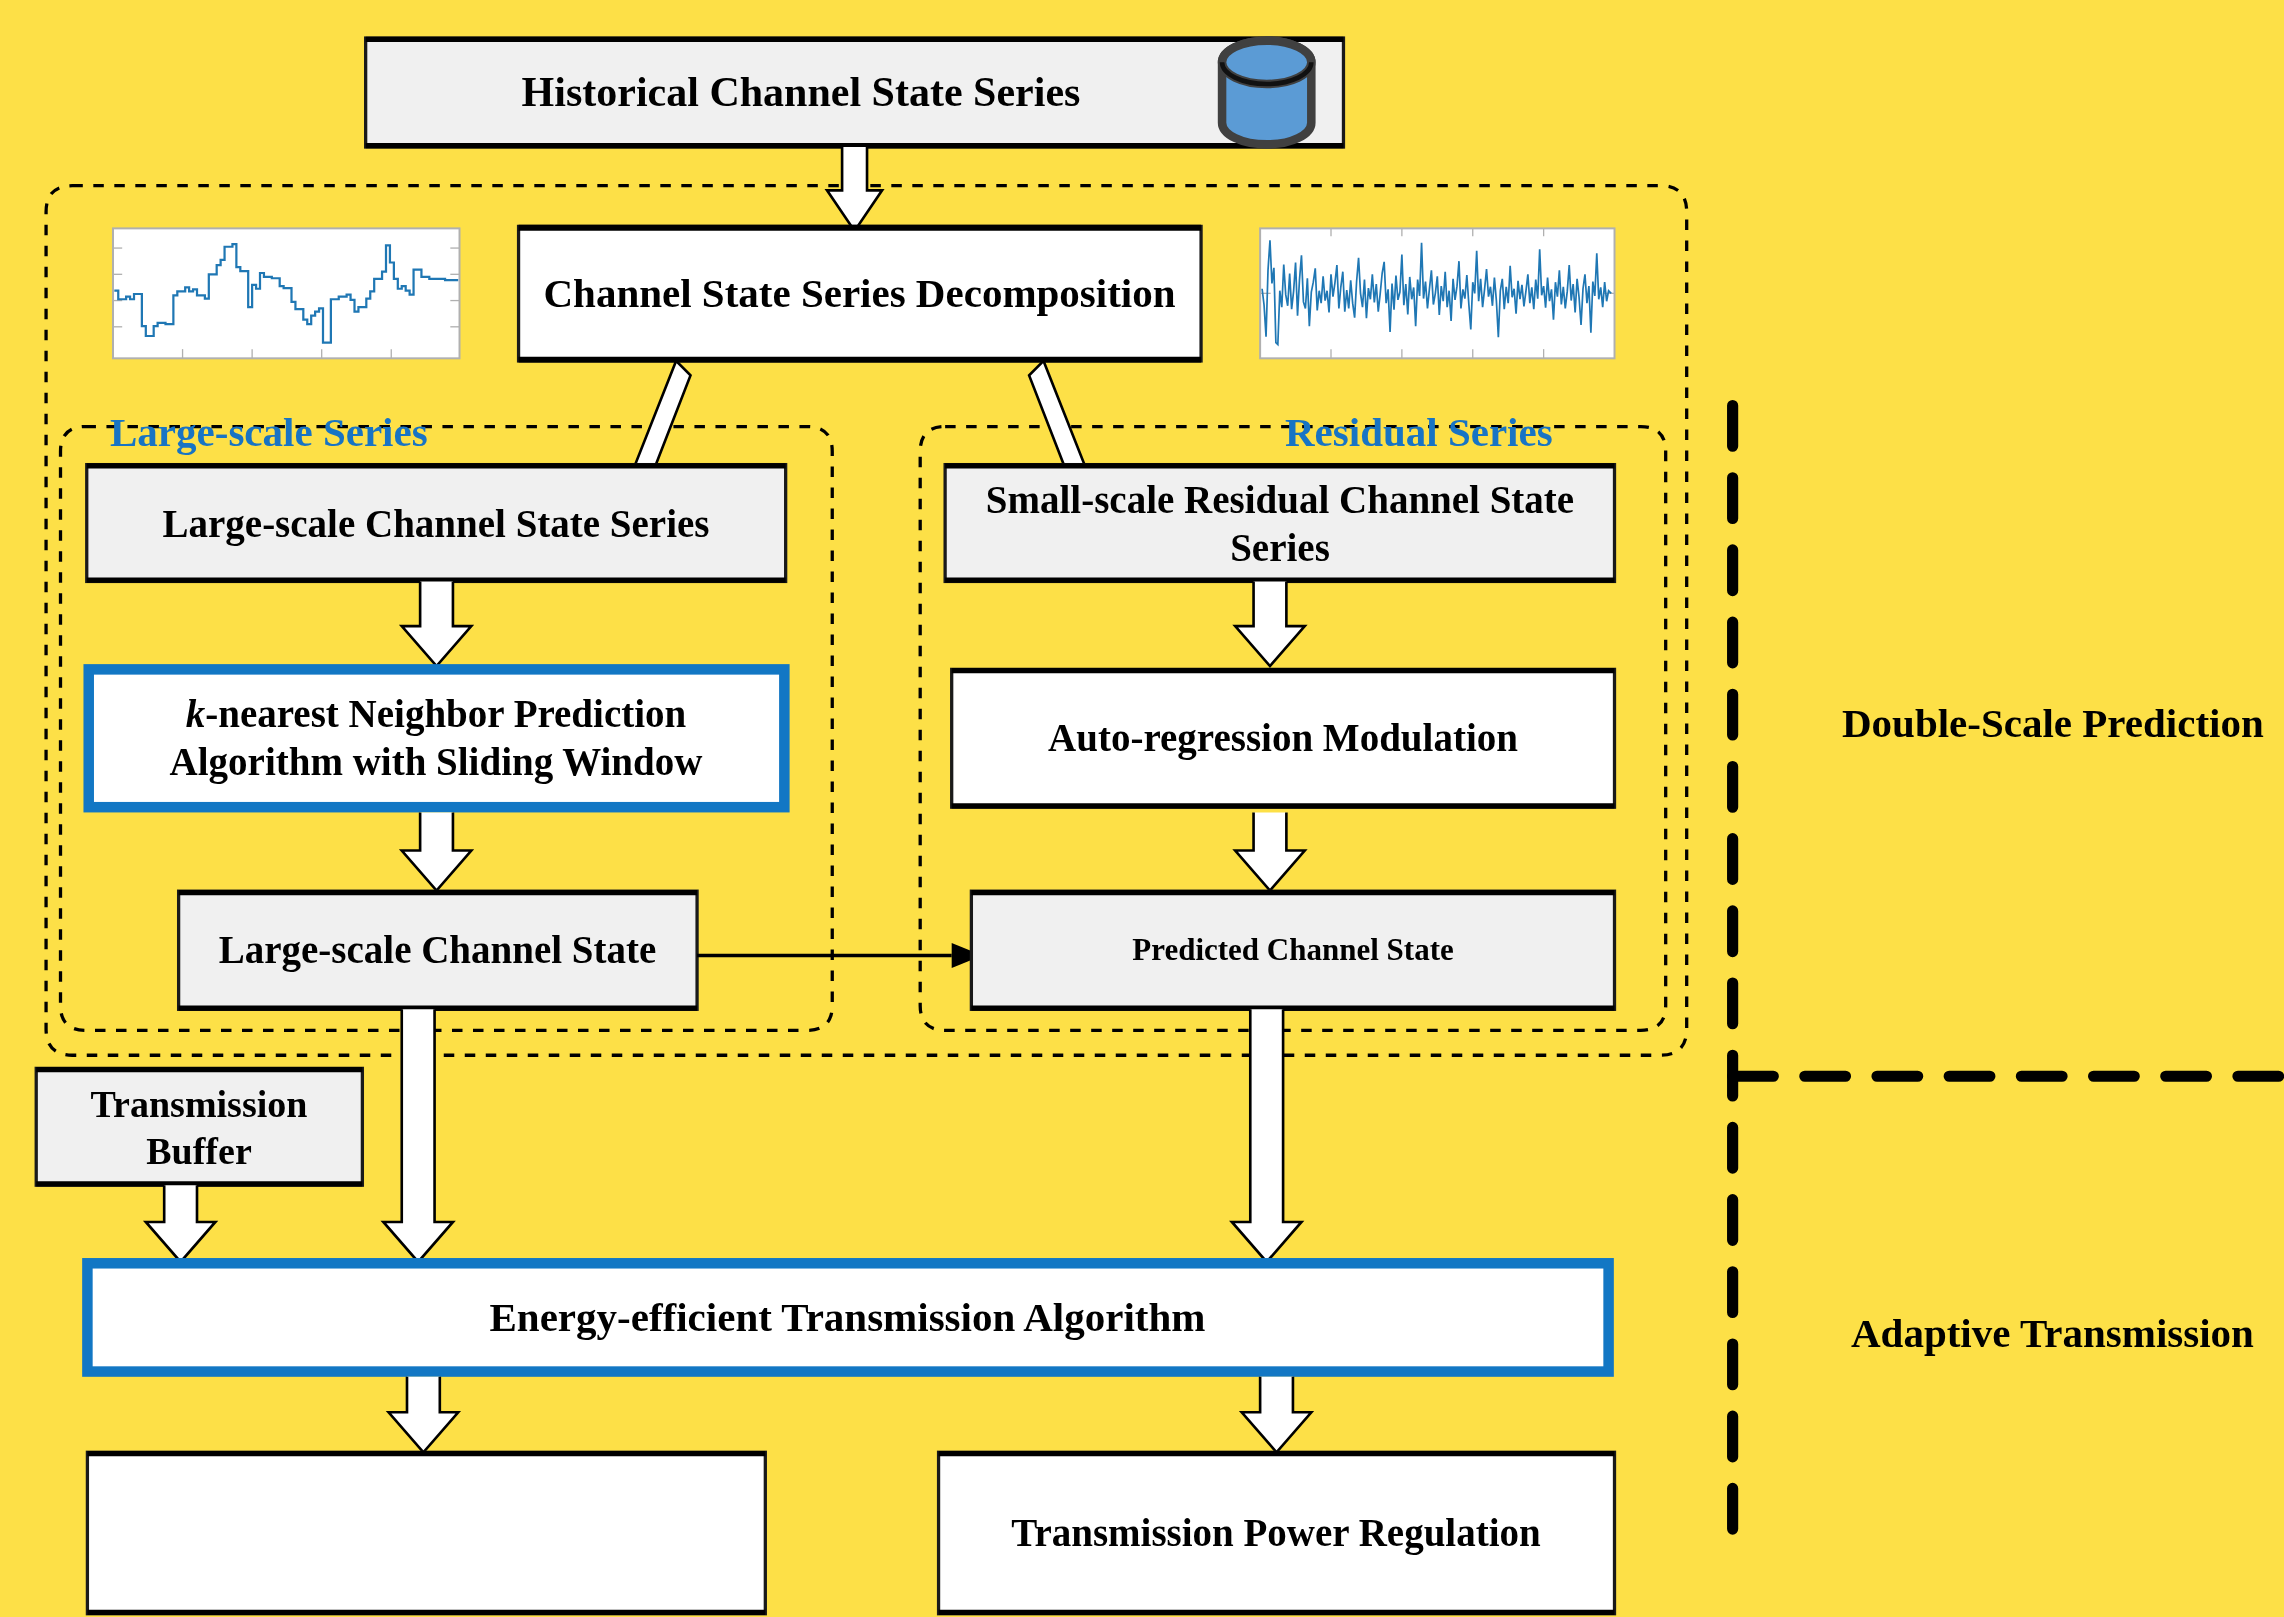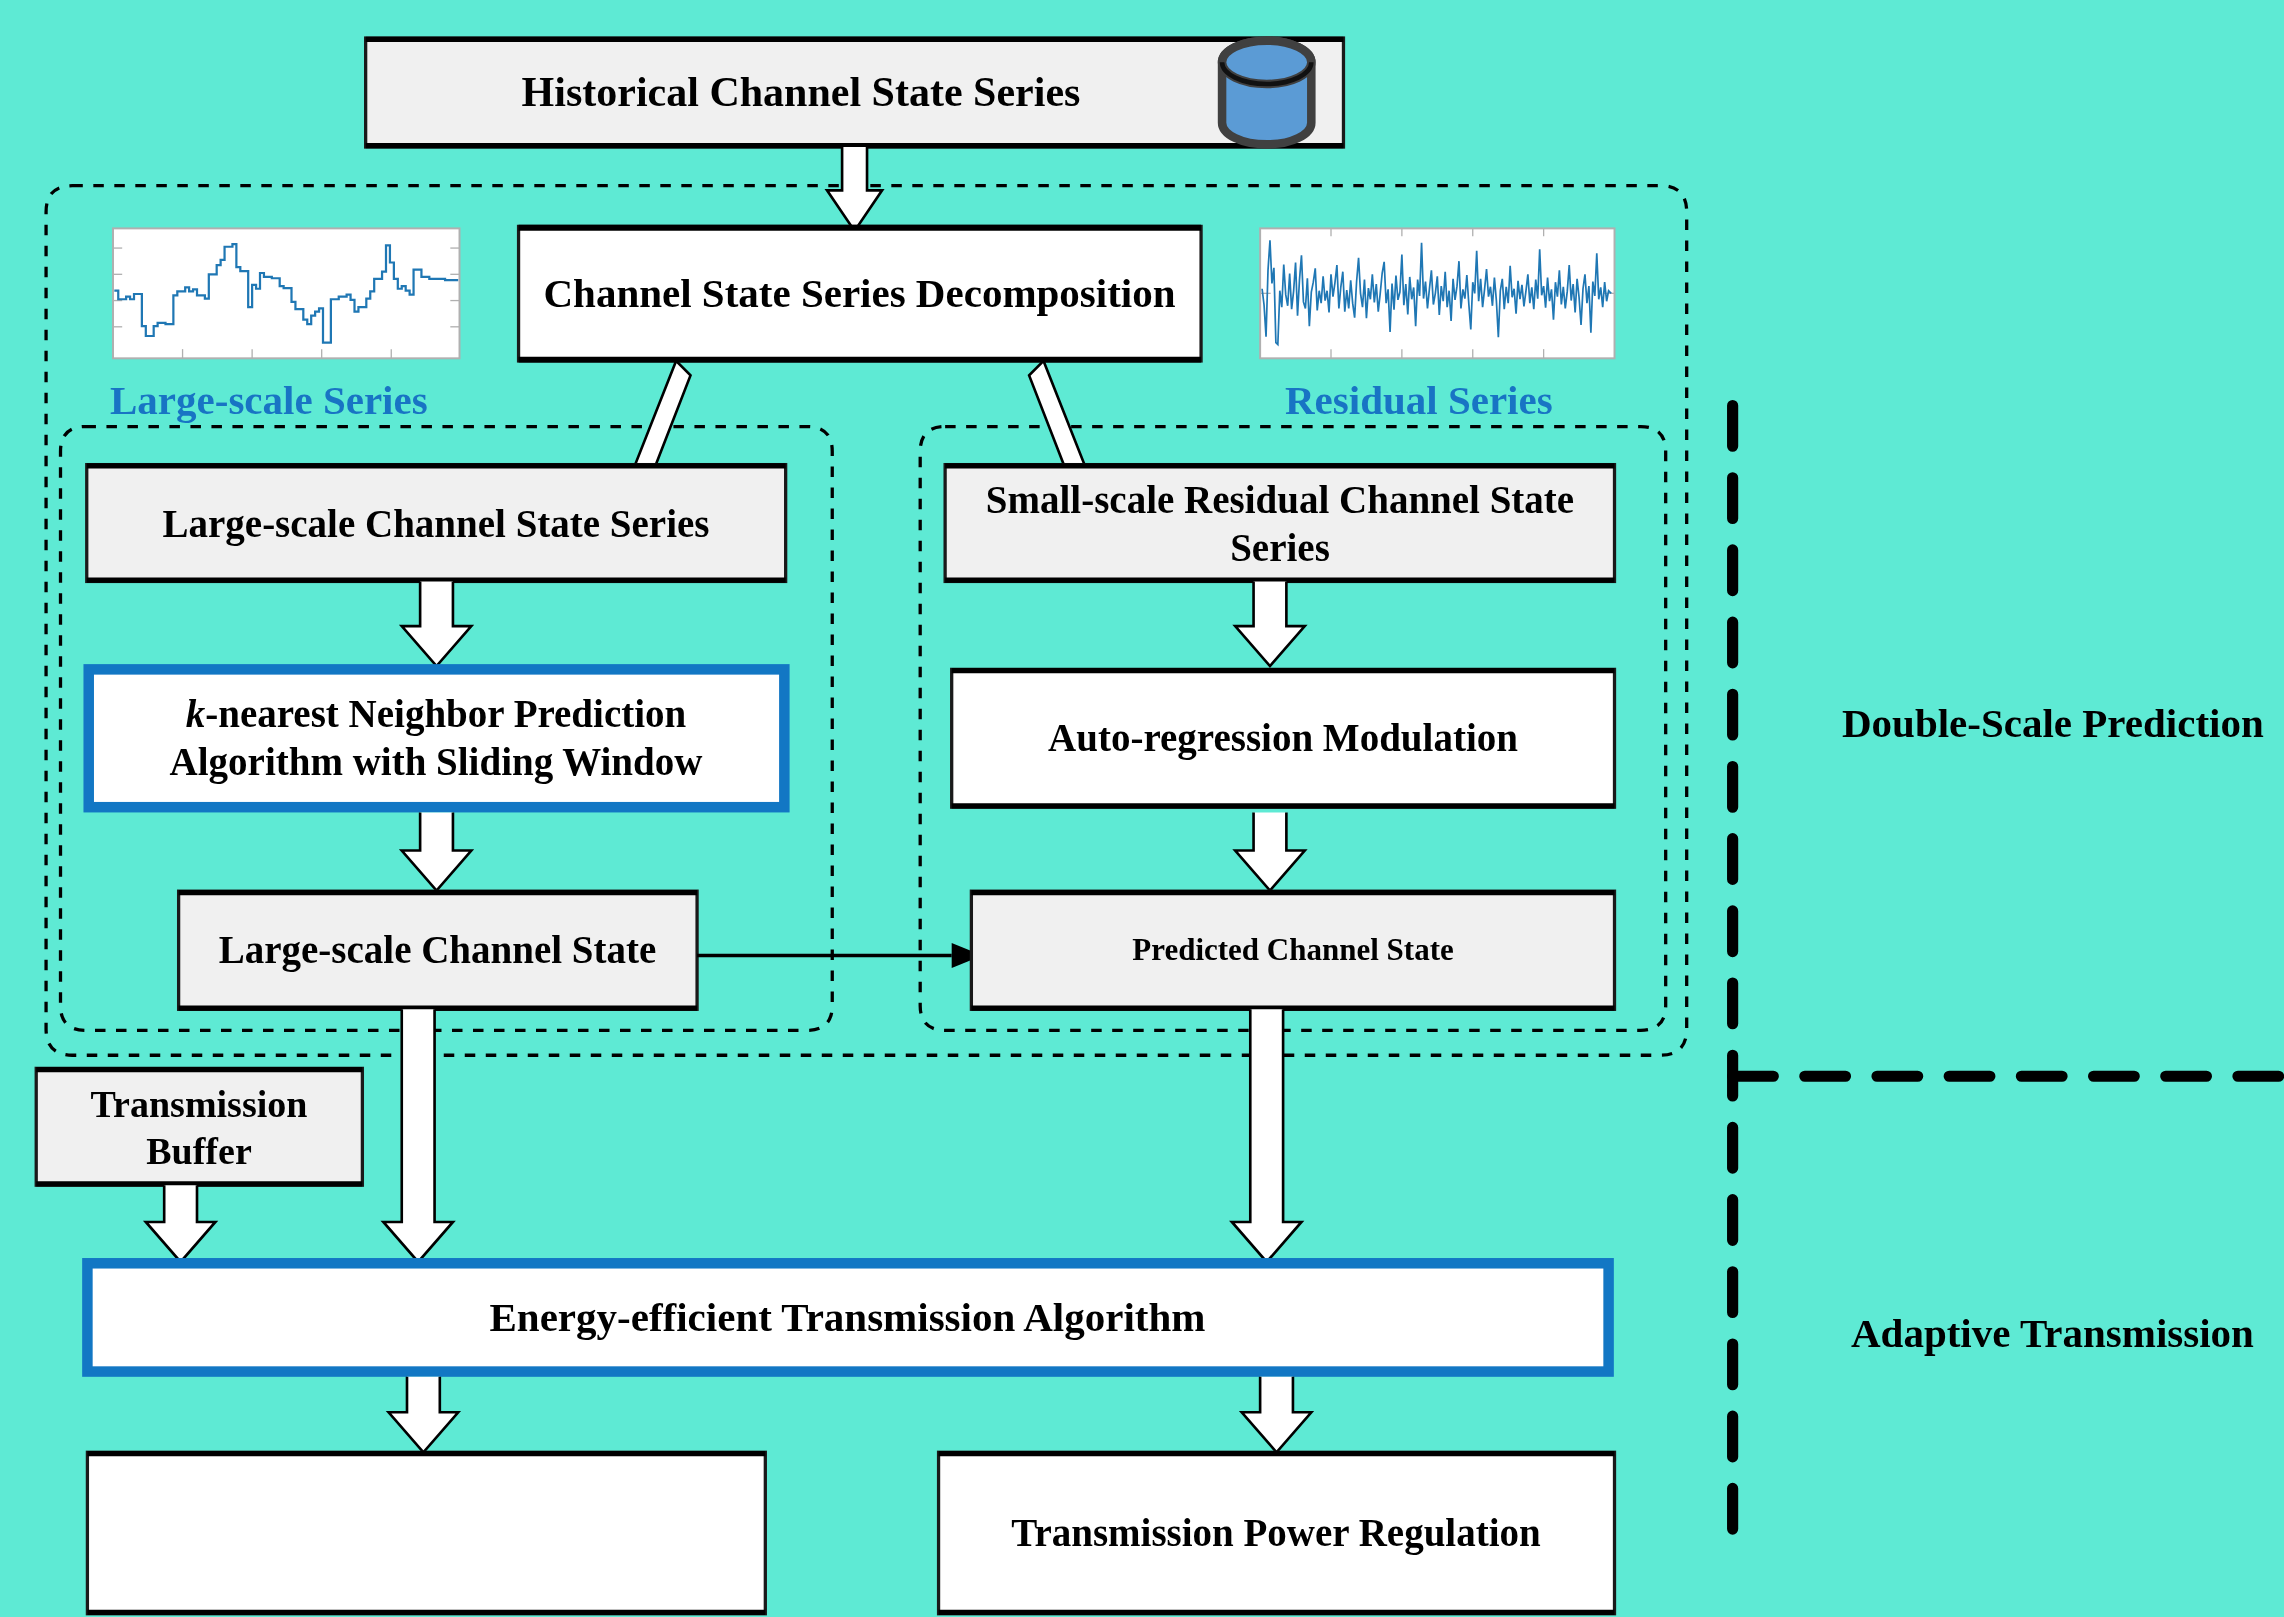--- a/index.html
+++ b/index.html
@@ -1,27 +1,27 @@
 <!DOCTYPE html>
 <html style="font-size:10.5px"><head>
 <meta charset="utf-8">
 <style>
   html,body{margin:0;padding:0;background:#ffffff;}
   body{font-family:"Liberation Serif", serif;}
-  #stage{position:relative;width:2284px;height:1617px;background:#5eead4;overflow:hidden;}
+  #stage{position:relative;width:2284px;height:1617px;background:#fde047;overflow:hidden;}
   svg.layer{position:absolute;left:0;top:0;width:2284px;height:1617px;}
   .boxtxt{
     position:absolute;display:flex;align-items:center;justify-content:center;
     text-align:center;font-weight:bold;font-family:"Liberation Serif", serif;
     color:#000;line-height:1.22;box-sizing:border-box;padding:0 9.2px;
     pointer-events:none;
   }
   .grp-label{
     position:absolute;font-weight:bold;font-family:"Liberation Serif", serif;
-    color:#1874C4;white-space:nowrap;
+    color:#1874C4;white-space:nowrap;margin-top:32px;
   }
   .side-label{
     position:absolute;font-weight:bold;font-family:"Liberation Serif", serif;
     color:#000;white-space:nowrap;margin-left:40px;
   }
   .ital{font-style:italic;}
 </style>
 </head>
 <body>
 

